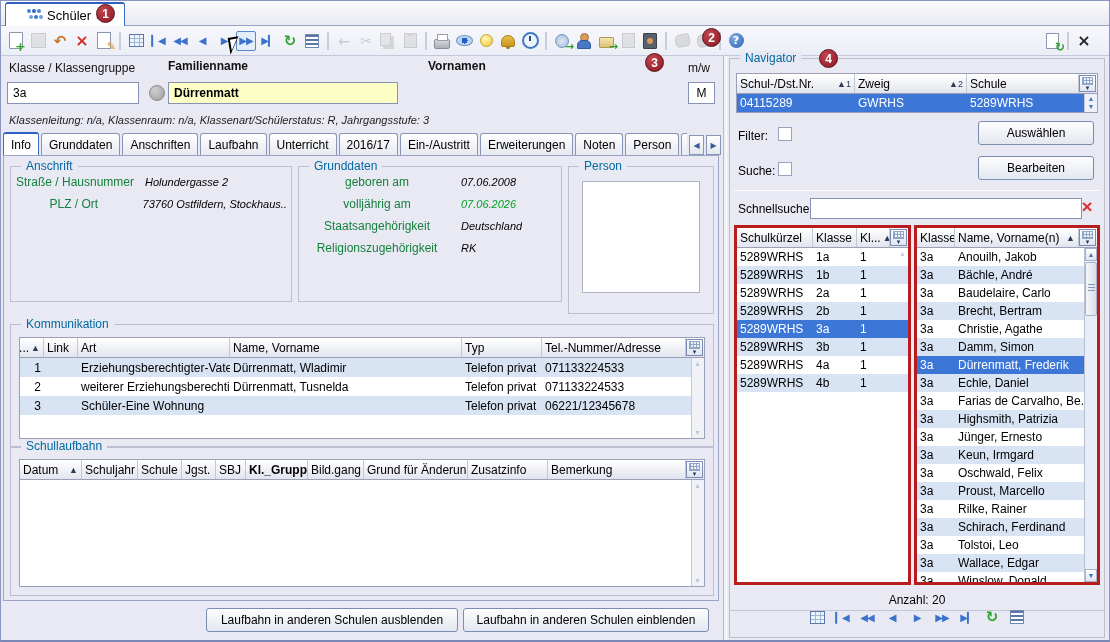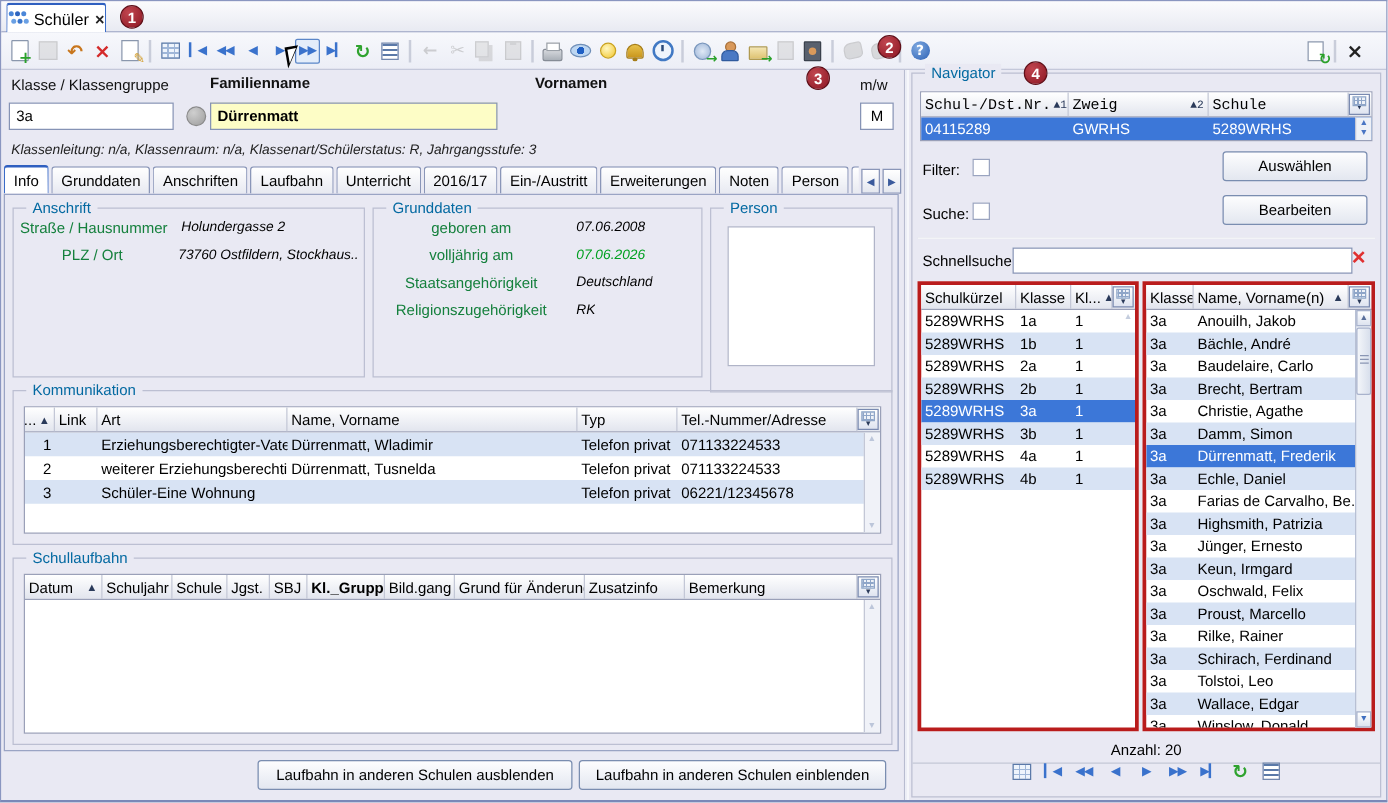--- a/index.html
+++ b/index.html
@@ -1,21 +1,21 @@
 <!DOCTYPE html>
 <html><head>
 <meta charset="utf-8">
 <style>
   html,body{margin:0;padding:0;background:#d7dae6;font-family:"Liberation Sans","DejaVu Sans",sans-serif;}
   *{box-sizing:border-box;}
   .window{position:relative;width:1110px;height:642px;background:#e9e9f3;overflow:hidden;border:1px solid #8a96c0;border-bottom:2px solid #7a88b8;}
 
   
   .tabbar{position:absolute;left:0;top:0;width:100%;height:25px;background:linear-gradient(#fbfbfd,#e8eaf2);border-bottom:1px solid #9aa4c4;}
-  .doc-tab{position:absolute;left:4px;top:1px;height:24px;display:flex;align-items:center;gap:5px;padding:0 0;background:#fff;border:1px solid #3a6cc8;border-bottom:none;border-top:2px solid #2f5fc0;border-radius:3px 3px 0 0;font-size:13px;}
+  .doc-tab{position:absolute;left:4px;top:1px;height:24px;display:flex;align-items:center;gap:5px;padding:0 20px;background:#fff;border:1px solid #3a6cc8;border-bottom:none;border-top:2px solid #2f5fc0;border-radius:3px 3px 0 0;font-size:13px;}
   .doc-tab-close{font-weight:bold;font-size:13px;color:#222;cursor:pointer;}
   .people-icon{width:16px;height:12px;position:relative;}
   .people-icon::before{content:"";position:absolute;left:1px;top:0;width:4px;height:4px;border-radius:50%;background:#4a86d8;box-shadow:5px 0 0 #2f66c0,10px 0 0 #4a86d8,2px 6px 0 #6aa0e4,7px 6px 0 #3a76cc,12px 6px 0 #6aa0e4;}
 
   
   .toolbar{position:absolute;left:0;top:25px;width:100%;height:30px;background:linear-gradient(#f7f8fc,#eceef6);border-bottom:1px solid #c4c8da;display:flex;align-items:center;padding:0 4px;}
   .tb-left{display:flex;align-items:center;}
   .tb-right{display:flex;align-items:center;margin-left:auto;padding-right:10px;}
   .tbi{width:20px;height:20px;display:inline-flex;align-items:center;justify-content:center;position:relative;font-family:"DejaVu Sans",sans-serif;margin:0 1px;cursor:pointer;}
   .tbi.dis{opacity:.45;filter:grayscale(1);cursor:default;}
@@ -103,21 +103,21 @@
   .gb-grunddaten{left:294px;top:10px;width:264px;height:136px;}
   .gb-person{left:564px;top:10px;width:146px;height:148px;}
   .photo-box{margin:14px auto 0;width:118px;height:112px;background:#fff;border:1px solid #b0b4c8;}
   .frow{display:flex;align-items:center;margin:8px 4px 0;}
   .flbl{font-size:12px;color:#15803d;text-align:center;white-space:nowrap;}
   .gb-anschrift .flbl{width:120px;}
   .gb-grunddaten .flbl{width:148px;}
   .fval{font-size:11px;font-style:italic;margin-left:10px;white-space:nowrap;overflow:hidden;}
   .frow.green .fval{color:#00a020;}
 
-  .gb-komm{left:6px;top:156px;width:704px;height:124px;}
+  .gb-komm{left:6px;top:168px;width:704px;height:124px;}
   .gb-slb{left:6px;top:290px;width:704px;height:150px;}
 
   
   .dtable{position:absolute;left:8px;right:8px;top:12px;bottom:8px;border:1px solid #9aa0b8;background:#fff;display:flex;flex-direction:column;}
   .thead{display:flex;align-items:stretch;height:20px;background:linear-gradient(#ffffff,#e2e5ee);border-bottom:1px solid #9aa0b8;font-size:12px;flex:none;}
   .th{padding:1px 3px;border-right:1px solid #c3c7d6;display:flex;align-items:center;white-space:nowrap;overflow:hidden;cursor:pointer;}
   .sort{font-size:9px;color:#2a3a5a;margin-left:auto;padding-left:2px;}
   .grid-btn{margin-left:auto;width:17px;height:17px;margin-top:1px;margin-right:1px;border:1px solid #7a8ab0;background:linear-gradient(#fff,#dfe4f0);display:flex;flex-direction:column;align-items:center;justify-content:center;cursor:pointer;flex:none;}
   .grid-btn::before{content:"";width:9px;height:6px;background:repeating-linear-gradient(90deg,#8fa6c8 0 1px,transparent 1px 3px),repeating-linear-gradient(0deg,#8fa6c8 0 1px,transparent 1px 3px),#eef2f8;border:1px solid #8fa6c8;}
   .grid-btn::after{content:"▾";font-size:7px;line-height:5px;color:#2a3a5a;}
@@ -143,21 +143,21 @@
   .c-s5{width:62px;font-weight:bold;}.c-s6{width:56px;}.c-s7{width:104px;}.c-s8{width:80px;}.c-s9{flex:1;}
 
   
   .big-btn{position:absolute;height:24px;border:1px solid #7a8db0;border-radius:3px;background:linear-gradient(#fdfdfe,#e3e7f0);font-size:12px;font-family:inherit;cursor:pointer;}
   .b1{left:205px;top:552px;width:252px;}
   .b2{left:462px;top:552px;width:246px;}
 
   
   .nav-gb{left:2px;top:2px;right:4px;height:580px;border:1px solid #bcbfd2;position:absolute;}
   .sch-table{position:absolute;left:6px;top:14px;right:6px;height:40px;border:1px solid #9aa0b8;background:#fff;}
-  .sch-head{display:flex;height:20px;background:linear-gradient(#ffffff,#e2e5ee);border-bottom:1px solid #9aa0b8;font-size:12px;font-family:Liberation Mono, monospace;}
+  .sch-head{display:flex;height:20px;background:linear-gradient(#ffffff,#e2e5ee);border-bottom:1px solid #9aa0b8;font-size:12px;}
   .sch-row{display:flex;height:18px;font-size:12px;align-items:center;}
   .sch-row.sel{background:#3c77d8;color:#fff;}
   .c-n0{width:118px;}.c-n1{width:112px;}.c-n2{flex:1;}
   .spin{position:absolute;right:0;top:20px;bottom:0;width:13px;display:flex;flex-direction:column;align-items:center;justify-content:center;background:#eef1f7;border-left:1px solid #c3c7d6;color:#4a76c4;font-size:7px;line-height:8px;}
   .chk-row-label{position:absolute;font-size:12px;}
   .cb{position:absolute;width:14px;height:14px;background:#fff;border:1px solid #9aa4c0;cursor:pointer;}
   .side-btn{position:absolute;right:10px;width:116px;height:24px;border:1px solid #7a8db0;border-radius:3px;background:linear-gradient(#fdfdfe,#e3e7f0);font-size:12px;font-family:inherit;cursor:pointer;}
   .sepline{position:absolute;left:4px;right:4px;top:131px;height:1px;background:#c3c7d6;border-bottom:1px solid #fff;}
   .qs-label{position:absolute;left:8px;top:143px;font-size:12px;}
   .qs-input{position:absolute;left:80px;top:139px;width:272px;height:21px;border:1px solid #8693b5;font-size:12px;padding:0 4px;font-family:inherit;}

